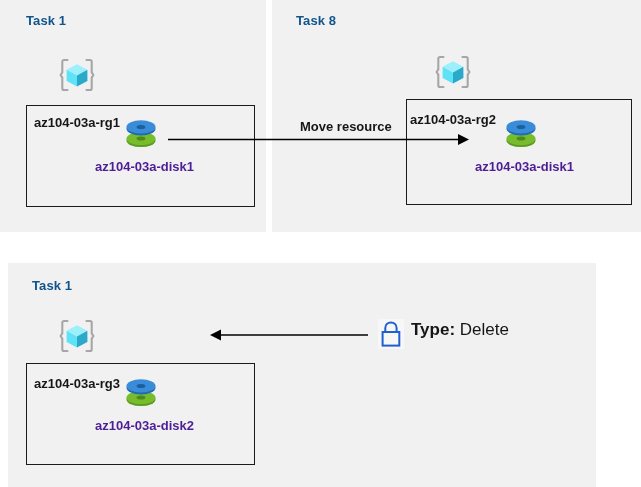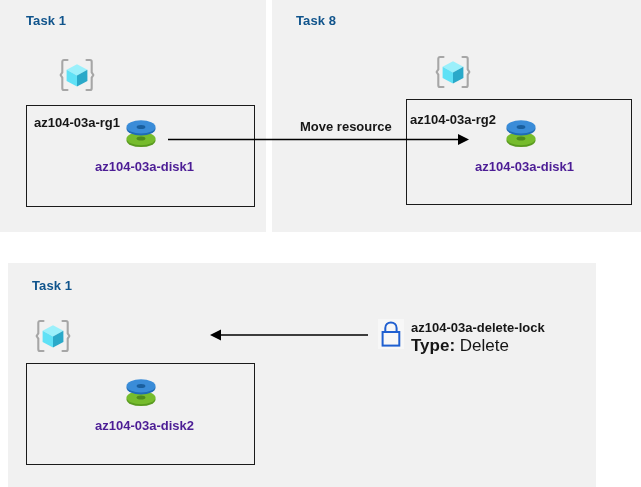--- a/index.html
+++ b/index.html
@@ -180,20 +180,21 @@
 <div class="rg-item" style="left:34px; top:317px;">
   <span class="rg-icon">
     <svg viewBox="0 0 38 38" width="38" height="38" aria-hidden="true">
       <path d="M9.5 4 H6.0 C5.0 4 4.3 4.8 4.3 5.8 V16.4 L2.6 19 L4.3 21.6 V32.2 C4.3 33.2 5.0 34 6.0 34 H9.5" fill="none" stroke="#a6a6a6" stroke-width="2.1" stroke-linecap="round" stroke-linejoin="round"></path>
       <path d="M28.5 4 H32.0 C33.0 4 33.7 4.8 33.7 5.8 V16.4 L35.4 19 L33.7 21.6 V32.2 C33.7 33.2 33.0 34 32.0 34 H28.5" fill="none" stroke="#a6a6a6" stroke-width="2.1" stroke-linecap="round" stroke-linejoin="round"></path>
       <polygon points="19,8.2 29.4,13.8 19,19.4 8.6,13.8" fill="#9bf0fb"></polygon>
       <polygon points="8.6,13.8 19,19.4 19,30.6 8.6,25.0" fill="#5fe1f6"></polygon>
       <polygon points="29.4,13.8 19,19.4 19,30.6 29.4,25.0" fill="#2aa9c9"></polygon>
     </svg>
   </span>
+  <span class="rg-label">az104-03a-rg3</span>
 </div>
 
 <div class="inner-box" style="left:26px; top:363px; width:229px; height:102px;"></div>
 
 <div class="disk-item" style="left:95px; top:371px; width:92px;text-align:right;">
   <span class="disk-icon">
     <svg viewBox="0 0 44 44" width="44" height="44" aria-hidden="true">
       <ellipse cx="22" cy="28.5" rx="14.5" ry="6.6" fill="#5a9b20"></ellipse>
       <ellipse cx="22" cy="26.6" rx="14.5" ry="6.6" fill="#76bc2d"></ellipse>
       <ellipse cx="22" cy="26.6" rx="4.4" ry="2.0" fill="#4d8a1c"></ellipse>
@@ -212,18 +213,17 @@
 
 <div class="lock-item" style="left:378px; top:319px;">
   <span class="lock-icon">
     <svg viewBox="0 0 26 30" width="26" height="30" aria-hidden="true">
       <rect x="0" y="0" width="26" height="30" fill="#f7f7f7"></rect>
       <path d="M7.3 13.2 V8.9 C7.3 5.8 9.7 3.4 12.9 3.4 C16.1 3.4 18.6 5.8 18.6 8.9 V13.2" fill="none" stroke="#1f5fd0" stroke-width="2"></path>
       <rect x="4.6" y="13.0" width="16.7" height="13.6" fill="none" stroke="#1f5fd0" stroke-width="2"></rect>
     </svg>
   </span>
   <span class="lock-text">
-    <div class="lock-name">az104-03a-delete-lock</div>
     <div class="lock-type">
       <b>Type:</b><span style="white-space:pre"> </span><span>Delete</span>
     </div>
   </span>
 </div>
 
 </body></html>

